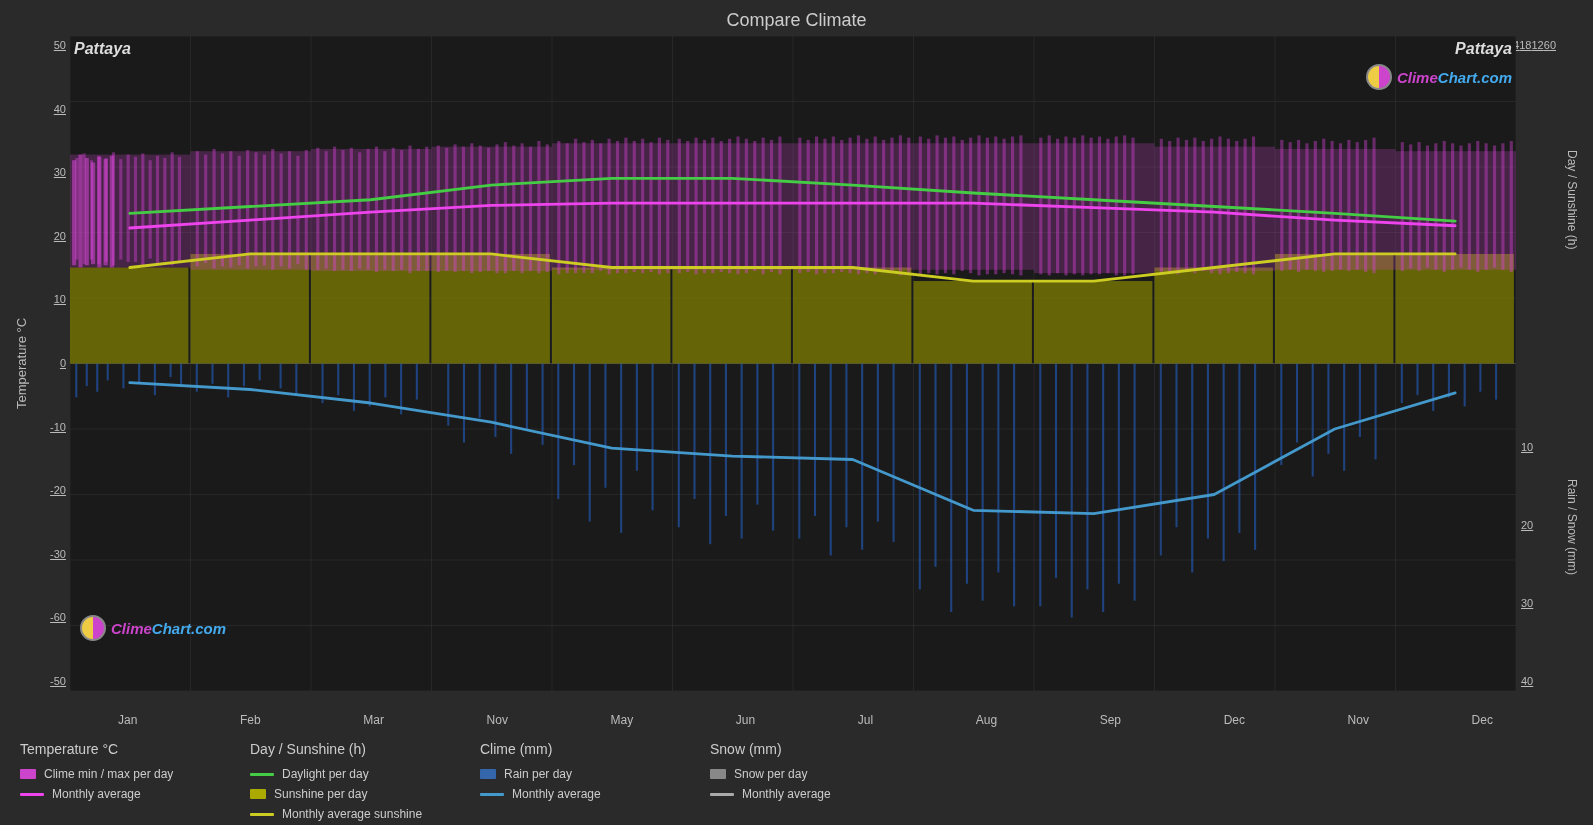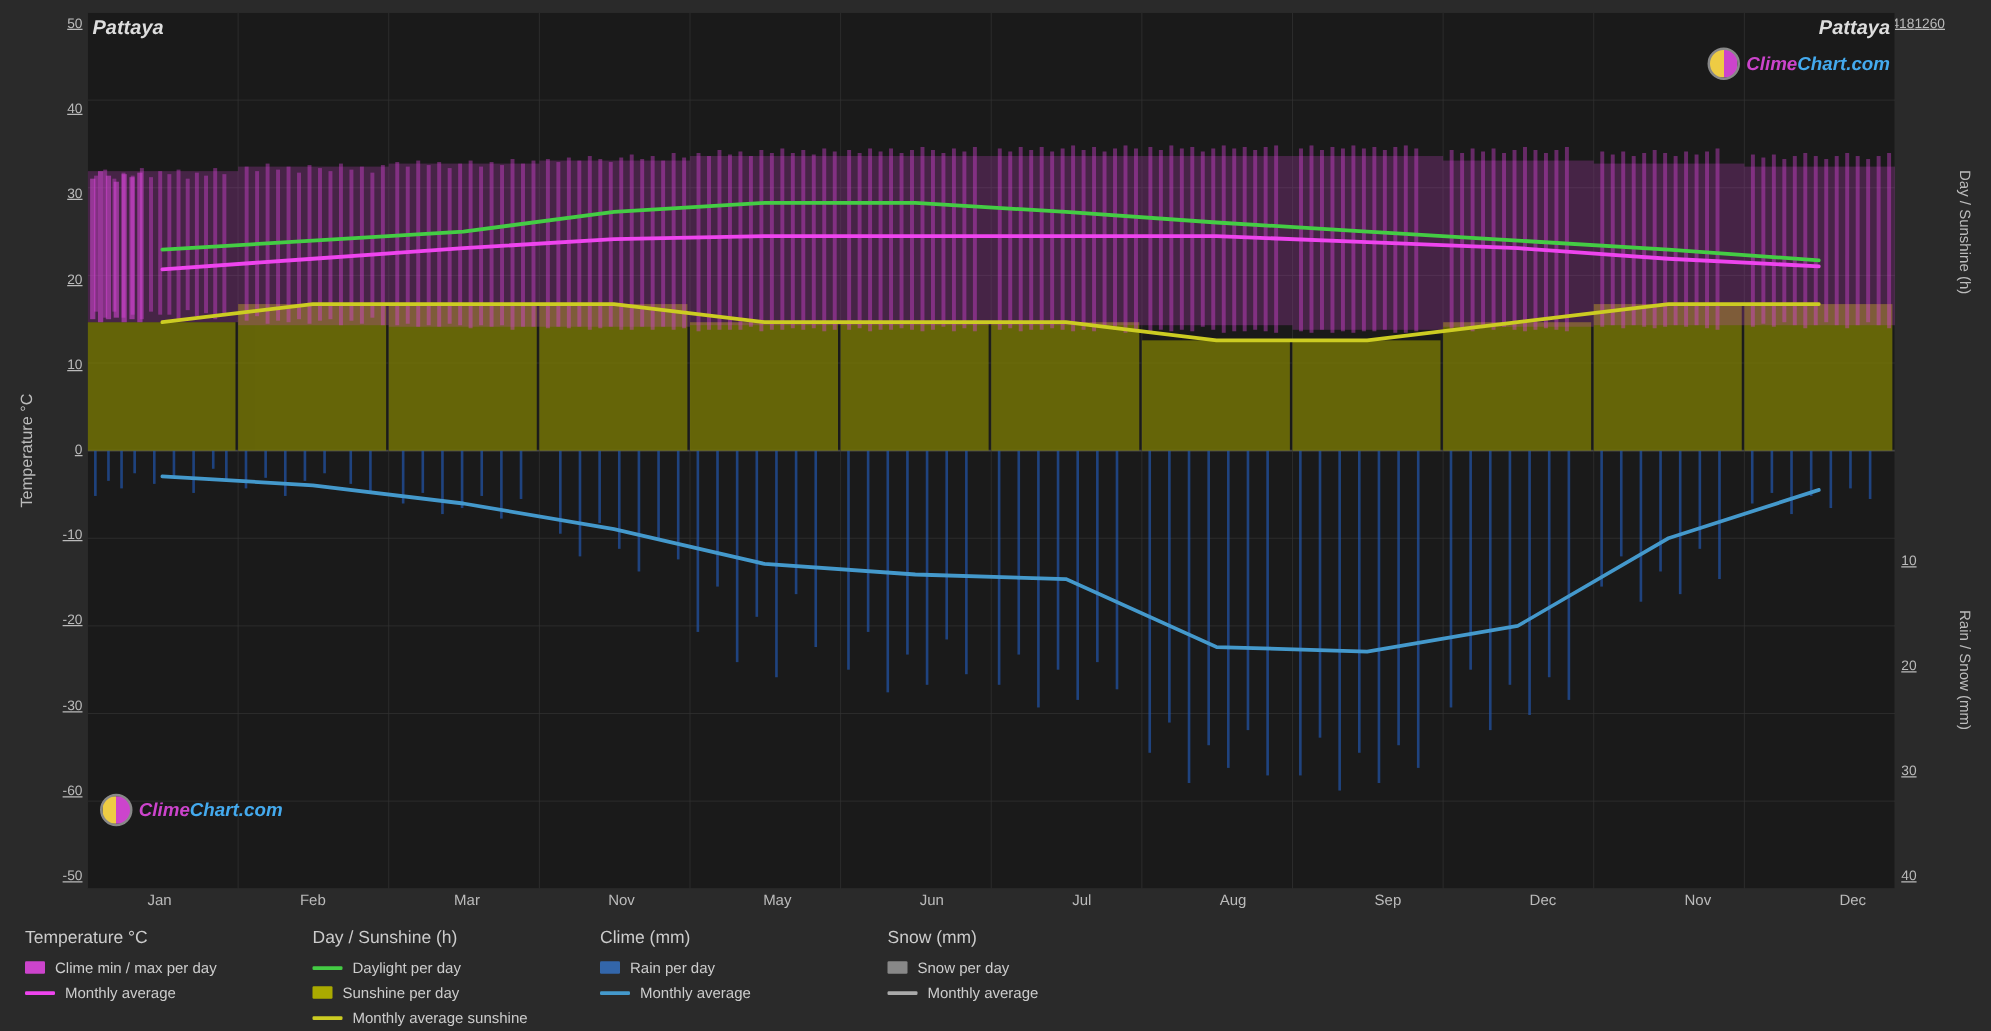--- a/index.html
+++ b/index.html
@@ -112,20 +112,21 @@
       text-align: right;
       font-size: 11px;
       color: #666;
       padding: 2px 10px 4px 0;
     }
   </style>
 </head>
 <body>
 
 <div class="main-container">
+  <div class="chart-title">Compare Climate</div>
 
   <div class="chart-with-axes" style="flex:1; display:flex; flex-direction:row; min-height:0;">
 
     <div class="left-axes" style="display:flex;flex-direction:row;align-items:stretch;">
       <div style="writing-mode:vertical-rl;transform:rotate(180deg);font-size:13px;color:#bbb;display:flex;align-items:center;justify-content:center;padding:0 2px;width:22px;">
         <span>Temperature °C</span>
       </div>
       <div class="y-axis-ticks-left" style="display:flex;flex-direction:column;justify-content:space-between;width:38px;padding:4px 4px;">
         <span class="tick-label" style="text-align:right;">50</span>
         <span class="tick-label" style="text-align:right;">40</span>
@@ -551,21 +552,21 @@
           <span>Day / Sunshine (h)</span>
         </div>
         <div style="flex:1;writing-mode:vertical-rl;font-size:12px;color:#bbb;display:flex;align-items:center;justify-content:center;">
           <span>Rain / Snow (mm)</span>
         </div>
       </div>
     </div>
   </div>
 
   <div class="x-axis-area" style="margin-left:108px;margin-right:90px;">
-    <div class="x-axis-labels" style="flex:1;display:flex;justify-content:space-between;padding:2px 0;">
+    <div class="x-axis-labels" style="flex:1;display:flex;justify-content:space-between;padding:2px 0;margin-top:20px;">
       <span class="x-label">Jan</span>
       <span class="x-label">Feb</span>
       <span class="x-label">Mar</span>
       <span class="x-label">Nov</span>
       <span class="x-label">May</span>
       <span class="x-label">Jun</span>
       <span class="x-label">Jul</span>
       <span class="x-label">Aug</span>
       <span class="x-label">Sep</span>
       <span class="x-label">Dec</span>

